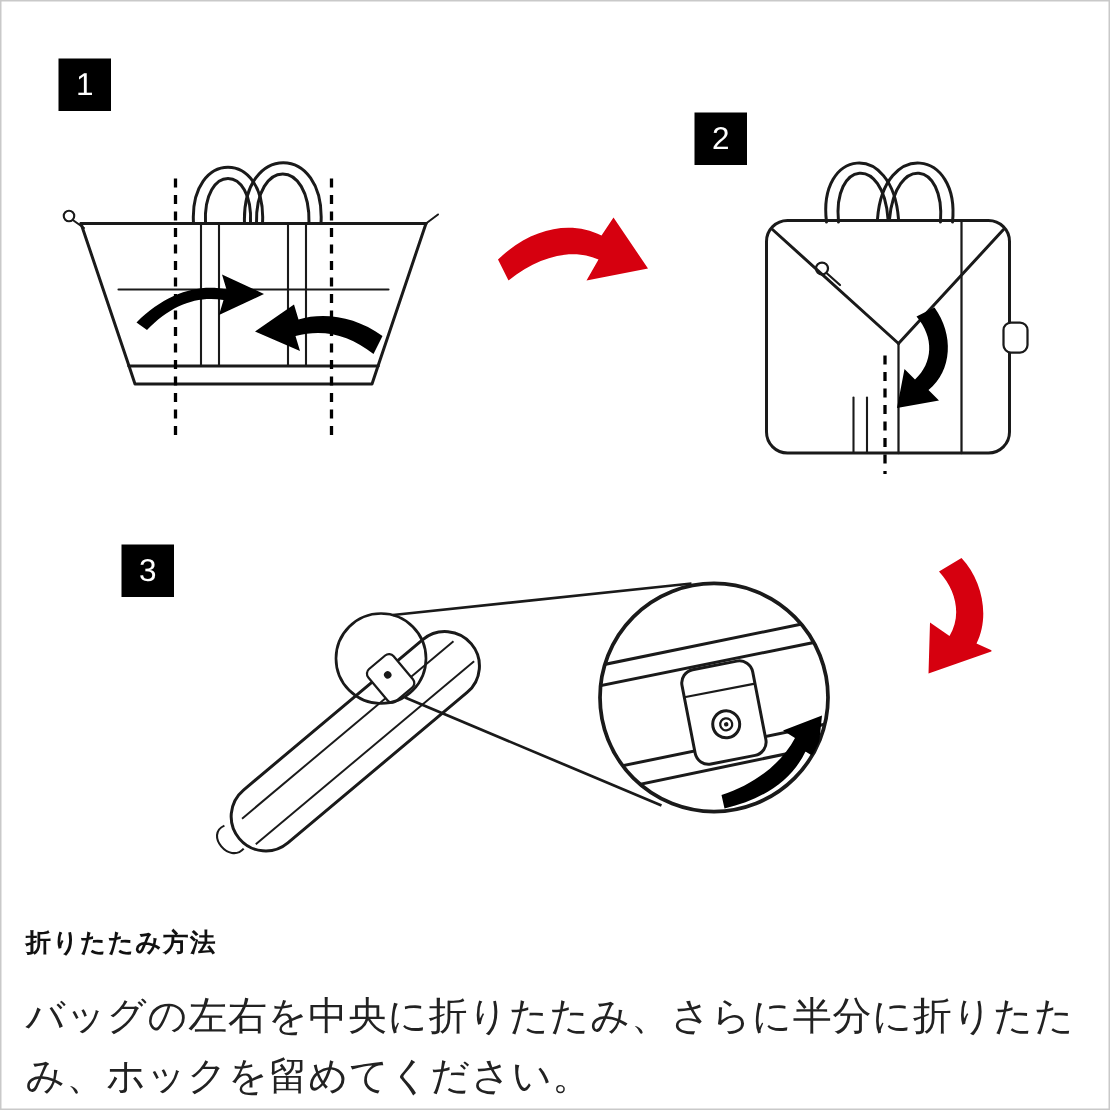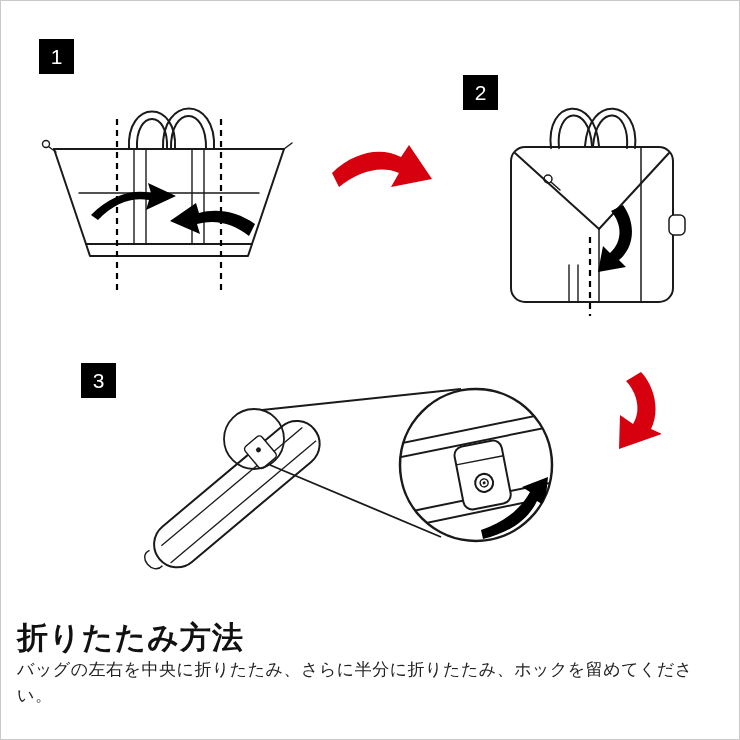--- a/index.html
+++ b/index.html
@@ -18,30 +18,30 @@
     background:#000;
     color:#fff;
     display:flex;align-items:center;justify-content:center;
     font-size:21px;
     font-weight:400;
   }
   .abs{position:absolute;}
   .heading{
     position:absolute;
     left:16px;top:616px;
-    font-size:31px;
+    font-size:17px;
     font-weight:700;
     color:#111;
     letter-spacing:1px;
   }
   .bodytext{
     position:absolute;
     left:16px;top:656px;
     width:706px;
-    font-size:17px;
+    font-size:26px;
     line-height:1.55;
     color:#222;
     letter-spacing:0.5px;
   }
 </style>
 </head>
 <body>
 
 <div class="canvas">
 

